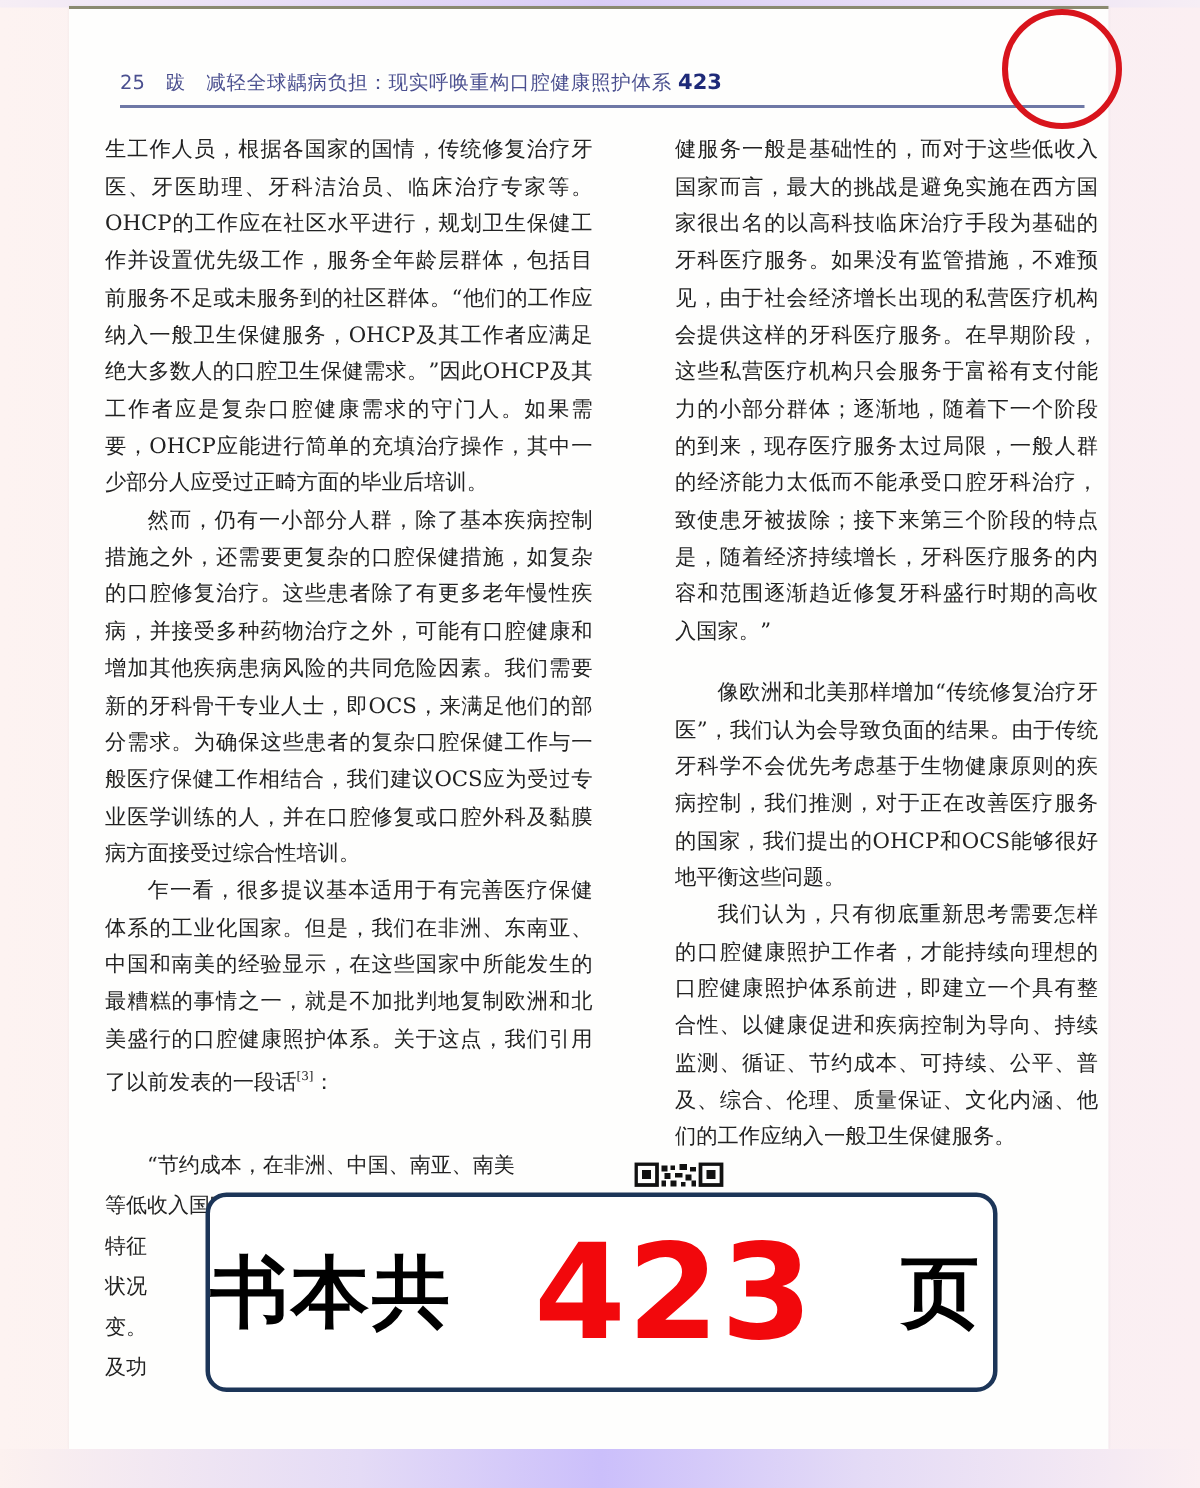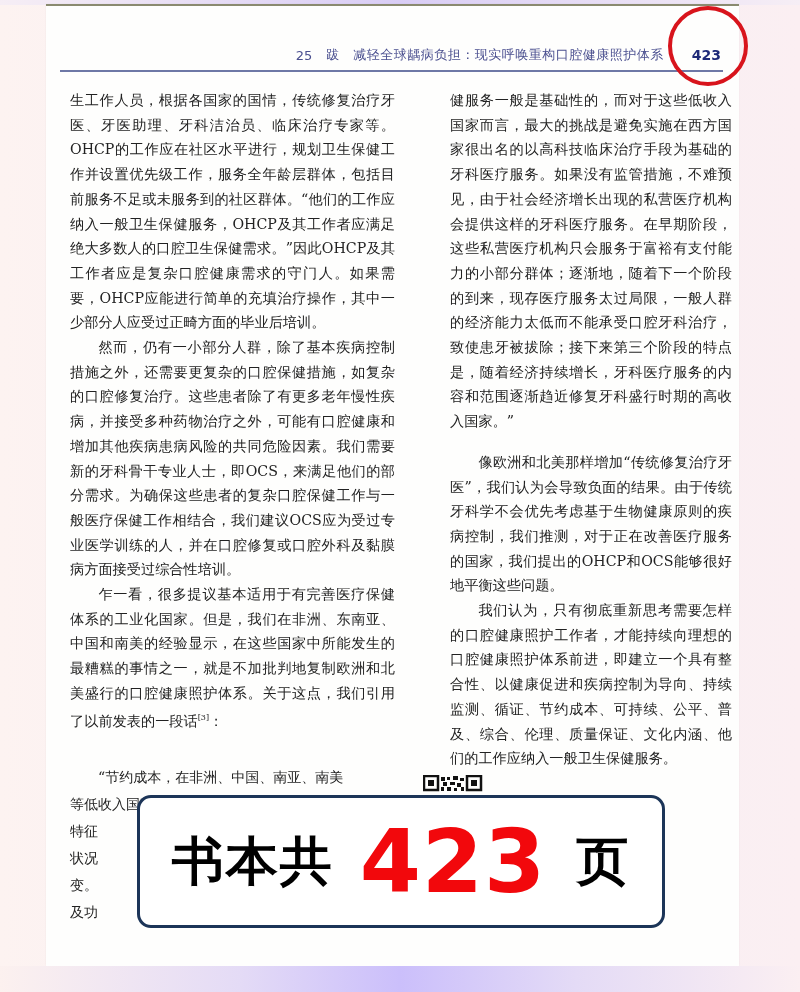--- a/index.html
+++ b/index.html
@@ -19,29 +19,29 @@
   .page {
     position: absolute; left: 46px; top: 4px; width: 693px; height: 962px;
     background: #fefefd;
     box-shadow: 0 0 2px rgba(0,0,0,0.05);
   }
   .page-topline {
     position: absolute; left: 0; top: 0; width: 100%; height: 2px;
     background: #8a8a70;
   }
   .header {
-    position: absolute; left: 14px; right: 16px; top: 36px; height: 30px;
+    position: absolute; left: 34px; right: 16px; top: 36px; height: 30px;
     border-bottom: 2px solid #6e78a6;
     color: #4a4f8f;
     font-family: "DejaVu Sans", "Liberation Sans", sans-serif;
     font-size: 13px;
-    display: flex; justify-content: flex-end; align-items: center;
+    display: flex; align-items: center;
   }
   .header .chap-num { margin-right: 14px; }
-  .header .chap-title { margin-right: 28px; letter-spacing: 0.5px; }
+  .header .chap-title { margin-right: 4px; letter-spacing: 0.5px; }
   .header .page-num { font-weight: bold; color: #1e2a78; font-size: 14px; margin-right: 2px; }
   .col {
     position: absolute; top: 84px;
     font-size: 14.2px; line-height: 24.7px; color: #222;
     text-align: justify;
   }
   .col p { margin: 0; }
   .col.left { left: 24px; width: 325px; }
   .col.right { left: 404px; width: 282px; }
   .indent { text-indent: 2em; }
@@ -57,22 +57,23 @@
   .circle {
     position: absolute; left: 668px; top: 6px; width: 80px; height: 80px;
     border: 4px solid #d8141c; border-radius: 50%;
     box-sizing: border-box;
   }
   .banner {
     position: absolute; left: 137px; top: 795px; width: 528px; height: 133px;
     background: #ffffff;
     border: 3px solid #1c3558; border-radius: 14px;
     box-sizing: border-box;
-    display: flex; align-items: center; justify-content: center;
+    display: flex; align-items: center; justify-content: flex-start;
     font-family: "DejaVu Sans", "Liberation Sans", sans-serif;
+    gap: 28px;
   }
   .banner .b-text { font-size: 52px; font-weight: bold; color: #000; letter-spacing: 2px; }
   .banner .b-num { font-size: 88px; font-weight: bold; color: #f2080c; margin: 0 30px 0 26px; letter-spacing: 1px; }
   .sup { font-size: 8px; vertical-align: super; }
 </style>
 </head>
 <body>
 
 <div class="top-band"></div>
 

